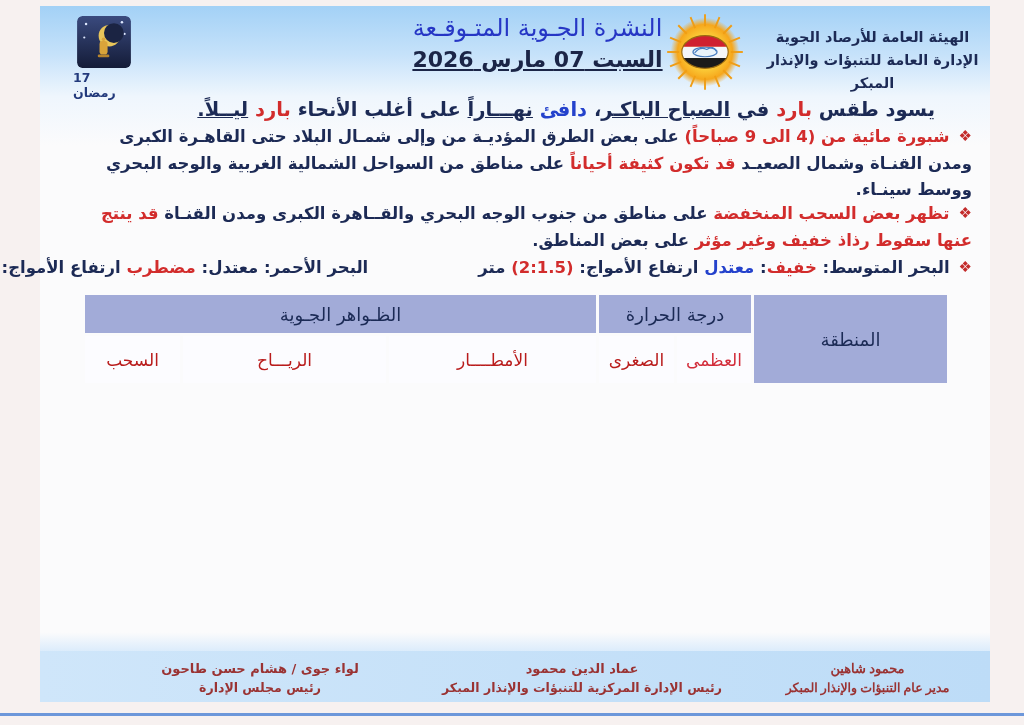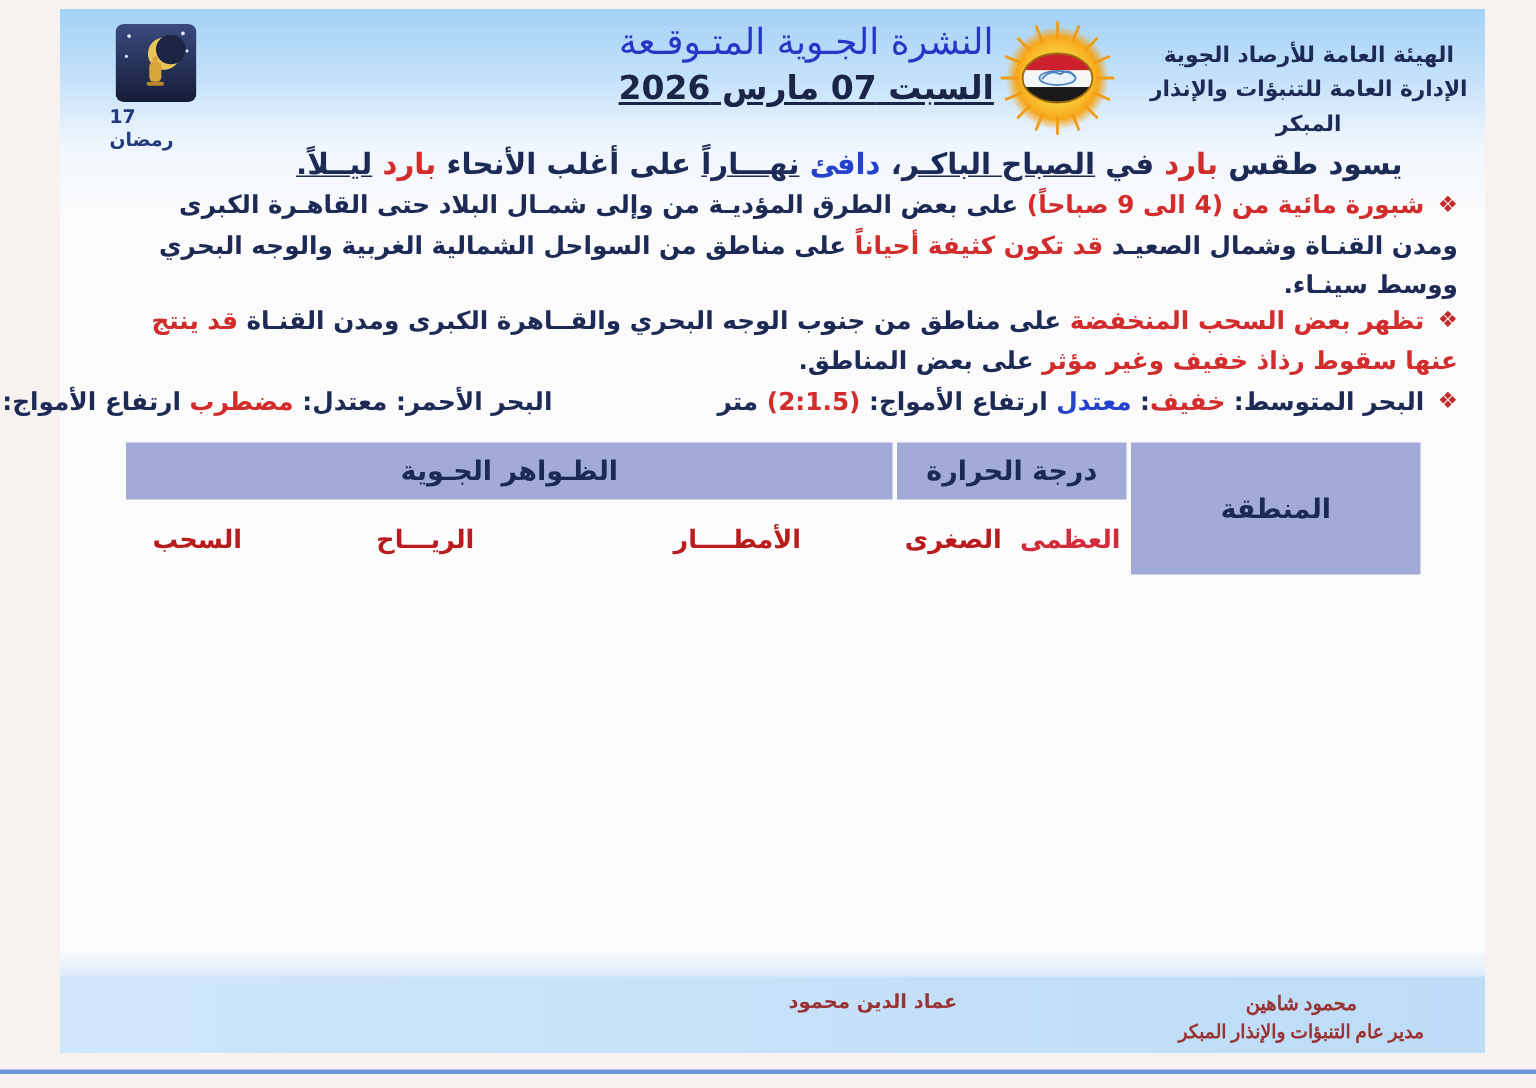--- a/index.html
+++ b/index.html
@@ -34,21 +34,21 @@
   .sea{position:absolute;top:249px;right:18px;left:30px;font-size:16.5px;white-space:nowrap;}
   .bullet{color:#c32b2b;font-size:15px;margin-left:9px;vertical-align:1px;}
   .seg.navy{color:#1c2a55;}
   .seg.red{color:#d22c2c;}
   .seg.blue{color:#2442cc;}
   .seg.navyU{color:#1c2a55;text-decoration:underline;}
   .seg.gap{display:inline-block;width:110px;}
 
   
   .wx-table{position:absolute;top:286px;right:40px;border-collapse:separate;border-spacing:3px;table-layout:fixed;direction:rtl;}
-  .wx-table th,.wx-table td{padding:2px 4px;text-align:center;vertical-align:middle;font-weight:bold;}
+  .wx-table th,.wx-table td{padding:2px 4px;text-align:center;vertical-align:middle;font-weight:normal;}
   th.band{background:#a2abd8;color:#1b2a55;font-size:18px;height:34px;}
   th.regionH{height:84px;}
   th.sub{background:#fcfcff;color:#b91c1c;font-size:17px;height:42px;}
   th.sub.max{color:#d22c3a;}
 
   
   .footer{position:absolute;right:0;left:0;top:645px;height:51px;
     background:linear-gradient(90deg,#cfe6fa,#bddcf7);}
   .sig{position:absolute;top:8px;text-align:center;color:#9a3333;font-weight:bold;line-height:1.5;}
   .sig-name{font-size:13px;}
@@ -178,18 +178,23 @@
     <tbody></tbody>
   </table>
 
   <div class="footer">
     <div class="sig" id="sig0">
       <div class="sig-name">محمود شاهين</div>
       <div class="sig-title">مدير عام التنبؤات والإنذار المبكر</div>
     </div>
     <div class="sig" id="sig1">
       <div class="sig-name">عماد الدين محمود</div>
+      <div class="sig-title">رئيس الإدارة المركزية للتنبؤات والإنذار المبكر</div>
     </div>
+    <div class="sig" id="sig2">
+      <div class="sig-name">لواء جوى /  هشام حسن طاحون</div>
+      <div class="sig-title">رئيس مجلس الإدارة</div>
+    </div>
   </div>
 
 </div>
 
 <div class="bottom-line"></div>
 
 </body></html>

